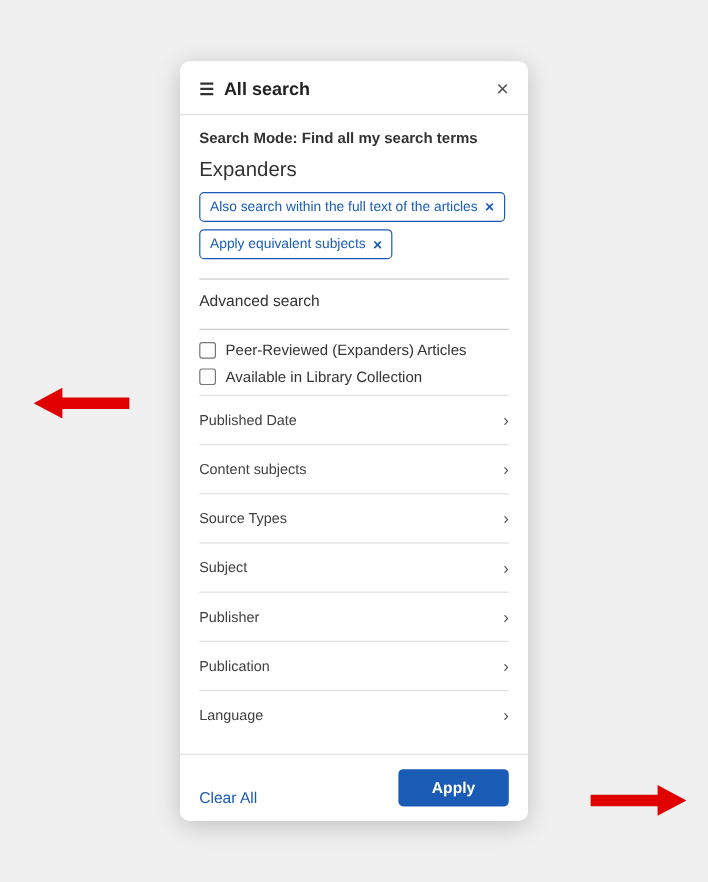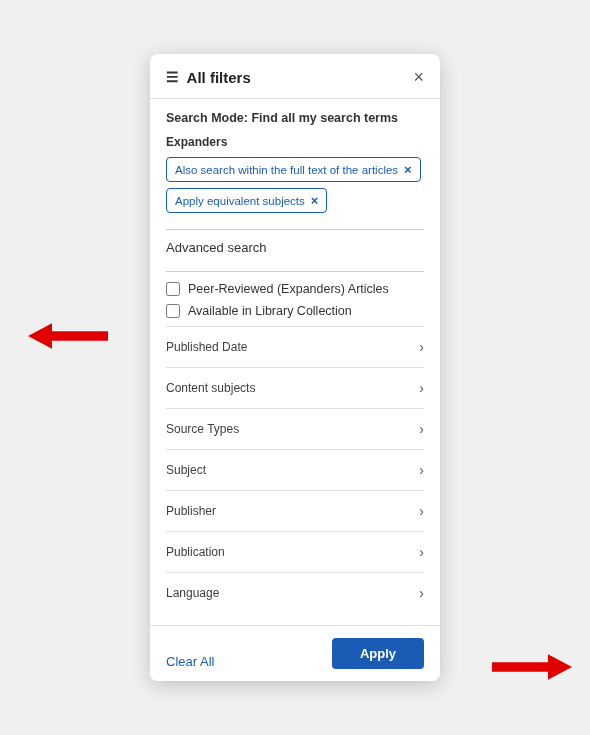--- a/index.html
+++ b/index.html
@@ -75,22 +75,22 @@
       font-size: 12.5px;
       color: #333;
       margin-bottom: 10px;
     }
 
     .search-mode-row span {
       font-weight: 600;
     }
 
     .expanders-label {
-      font-size: 12px;
-      font-weight: 700;
+      font-size: 17px;
+      font-weight: 400;
       color: #333;
       margin-bottom: 8px;
     }
 
     .tag {
       display: inline-flex;
       align-items: center;
       gap: 6px;
       border: 1.5px solid #1a5cb5;
       border-radius: 4px;
@@ -231,21 +231,21 @@
     <svg class="arrow-right-shape" viewBox="0 0 100 40" xmlns="http://www.w3.org/2000/svg">
       <polygon points="100,20 70,4 70,14 0,14 0,26 70,26 70,36" fill="#e00000"></polygon>
     </svg>
   </div>
 
   <div class="modal">
 
     <div class="modal-header">
       <div class="modal-header-title">
         <span class="filter-icon">☰</span>
-        <span>All filters</span>
+        <span>All search</span>
       </div>
       <button class="close-btn">×</button>
     </div>
 
     <div class="modal-body">
 
       
       <div class="search-mode-row">
         <span>Search Mode:</span>
         <span>Find all my search terms</span>

